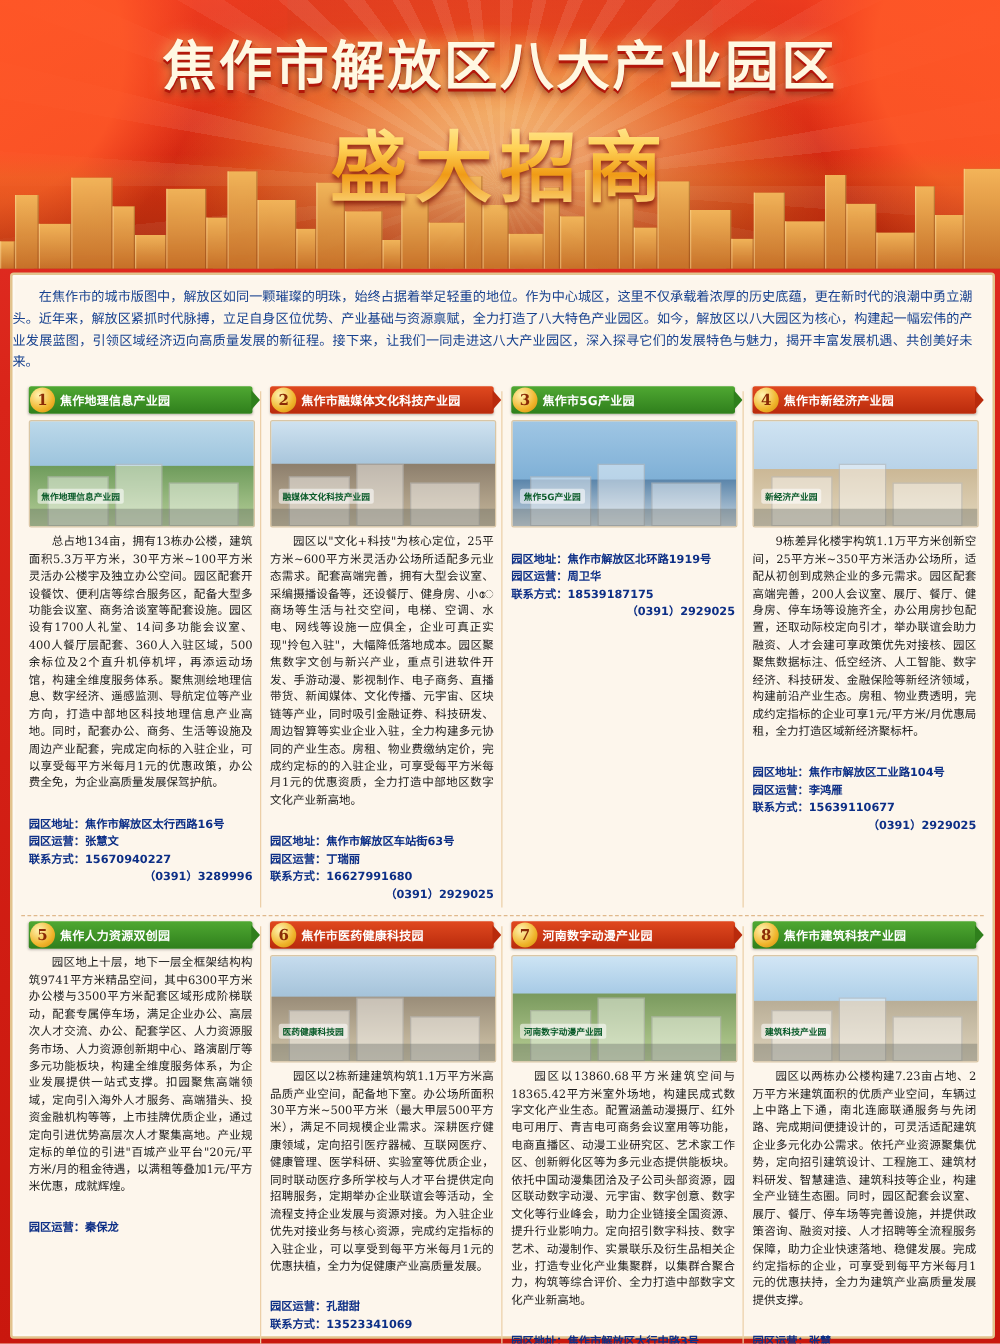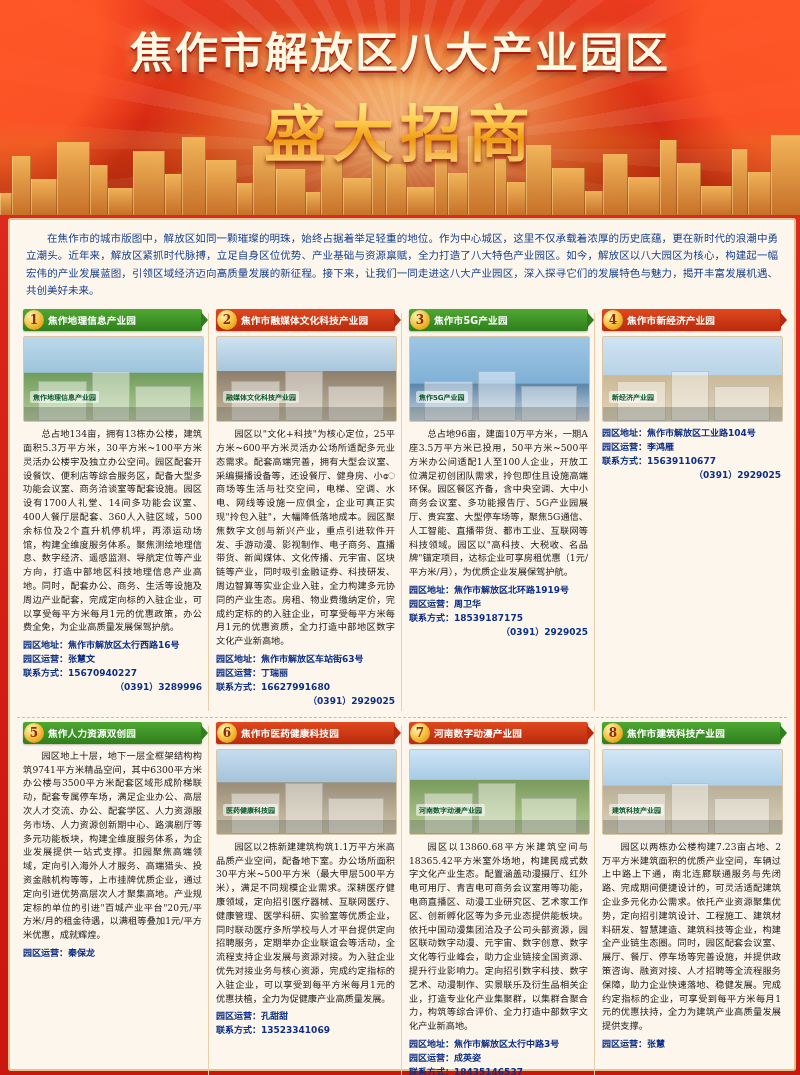--- a/index.html
+++ b/index.html
@@ -40,21 +40,21 @@
   .title2{position:absolute;left:0;right:0;top:84px;text-align:center;
     font-family:"DejaVu Serif","Liberation Serif",serif;font-weight:bold;font-size:62px;letter-spacing:6px;
     background:linear-gradient(180deg,#fff6c0 0%,#ffd257 38%,#f09b16 62%,#ffe79a 100%);
     -webkit-background-clip:text;background-clip:text;color:transparent;
     filter:drop-shadow(0 3px 2px rgba(120,10,0,.75));}
 
   
   .panel{position:absolute;left:8px;top:218px;width:784px;height:849px;
     background:#fdf6ec;border:2px solid #e2c38d;border-radius:3px;
     box-shadow:0 0 0 2px rgba(255,255,255,.35) inset;}
-  .intro{padding:10px 16px 6px 16px;color:#17418f;font-size:10.5px;line-height:1.65;text-align:justify;
+  .intro{padding:10px 16px 6px 0;color:#17418f;font-size:10.5px;line-height:1.65;text-align:justify;
     font-family:"DejaVu Serif","Liberation Serif",serif;}
   .intro span{display:block;text-indent:2em;}
 
   .grid{display:grid;grid-template-columns:repeat(4,1fr);gap:0 2px;padding:0 7px;}
   .card{position:relative;padding:4px 6px 8px 6px;}
   .row2 .card{border-top:1px dashed #e0b98c;}
   .vline{position:absolute;top:8px;bottom:6px;right:-1px;width:1px;background:#eccfa8;}
 
   .ribbon{position:relative;display:flex;align-items:center;height:22px;margin-bottom:5px;
     background:linear-gradient(180deg,#4fa832,#2f7f1c);border-radius:2px;
@@ -80,21 +80,21 @@
   .ph7{background:linear-gradient(180deg,#cde4f4 0%,#a8cbe6 35%,#7a9a5e 36%,#b9cf95 100%);}
   .ph8{background:linear-gradient(180deg,#d2e6f5 0%,#aecfe8 42%,#b9ae97 43%,#ded3bb 100%);}
   .photo .bldg{position:absolute;bottom:0;background:rgba(255,255,255,.45);border:1px solid rgba(90,90,90,.25);}
   .photo .road{position:absolute;left:0;right:0;bottom:0;height:14px;background:rgba(90,95,90,.35);}
   .photo .label{position:absolute;left:6px;bottom:18px;color:#0a5b2a;font-size:7px;font-weight:bold;
     background:rgba(255,255,255,.55);padding:1px 3px;border-radius:2px;}
 
   .body{font-family:"DejaVu Serif","Liberation Serif",serif;font-size:9.2px;line-height:1.5;
     color:#1b1b1b;text-align:justify;margin-top:5px;text-indent:2em;}
   .meta{font-family:"DejaVu Sans","Liberation Sans",sans-serif;font-size:9px;line-height:1.55;
-    color:#0d2f86;font-weight:bold;margin-top:5px;}
+    color:#0d2f86;font-weight:bold;margin-top:20px;}
   .meta .ln{display:block;}
   .meta .tel{text-align:right;}
 </style>
 </head>
 <body>
 
 <div class="page">
 
   <div class="header">
     <div class="rays"></div>
@@ -195,41 +195,41 @@
             <div class="num">3</div>
             <div class="rname">焦作市5G产业园</div>
           </div>
           <div class="photo ph3">
             <div class="bldg" style="left:8%;width:26%;height:46%"></div>
             <div class="bldg" style="left:38%;width:20%;height:58%"></div>
             <div class="bldg" style="left:62%;width:30%;height:40%"></div>
             <div class="road"></div>
             <div class="label">焦作5G产业园</div>
           </div>
-          <div class="body">总占地96亩，建面10万平方米，一期A座3.5万平方米已投用，50平方米~500平方米办公间适配1人至100人企业，开放工位满足初创团队需求，拎包即住且设施高端环保。园区餐区齐备，含中央空调、大中小商务会议室、多功能报告厅、5G产业园展厅、贵宾室、大型停车场等，聚焦5G通信、人工智能、直播带货、都市工业、互联网等科技领域。园区以"高科技、大税收、名品牌"锚定项目，达标企业可享房租优惠（1元/平方米/月），为优质企业发展保驾护航。</div>
           <div class="meta">
             <span class="ln"><b>园区地址：</b><span>焦作市解放区北环路1919号</span></span>
             <span class="ln"><b>园区运营：</b><span>周卫华</span></span>
             <span class="ln"><b>联系方式：</b><span>18539187175</span></span>
             <span class="ln tel">（0391）2929025</span>
           </div>
           <div class="vline"></div>
         </div>
         <div class="card">
           <div class="ribbon red">
             <div class="num">4</div>
             <div class="rname">焦作市新经济产业园</div>
           </div>
           <div class="photo ph4">
             <div class="bldg" style="left:8%;width:26%;height:46%"></div>
             <div class="bldg" style="left:38%;width:20%;height:58%"></div>
             <div class="bldg" style="left:62%;width:30%;height:40%"></div>
             <div class="road"></div>
             <div class="label">新经济产业园</div>
           </div>
+          <div class="body">9栋差异化楼宇构筑1.1万平方米创新空间，25平方米~350平方米活办公场所，适配从初创到成熟企业的多元需求。园区配套高端完善，200人会议室、展厅、餐厅、健身房、停车场等设施齐全，办公用房抄包配置，还取动际校定向引才，举办联谊会助力融资、人才会建可享政策优先对接核、园区聚焦数据标注、低空经济、人工智能、数字经济、科技研发、金融保险等新经济领域，构建前沿产业生态。房租、物业费透明，完成约定指标的企业可享1元/平方米/月优惠局租，全力打造区域新经济聚标杆。</div>
           <div class="meta">
             <span class="ln"><b>园区地址：</b><span>焦作市解放区工业路104号</span></span>
             <span class="ln"><b>园区运营：</b><span>李鸿雁</span></span>
             <span class="ln"><b>联系方式：</b><span>15639110677</span></span>
             <span class="ln tel">（0391）2929025</span>
           </div>
         </div>
       </div>
     <div class="grid row2" id="row2">
         <div class="card">

